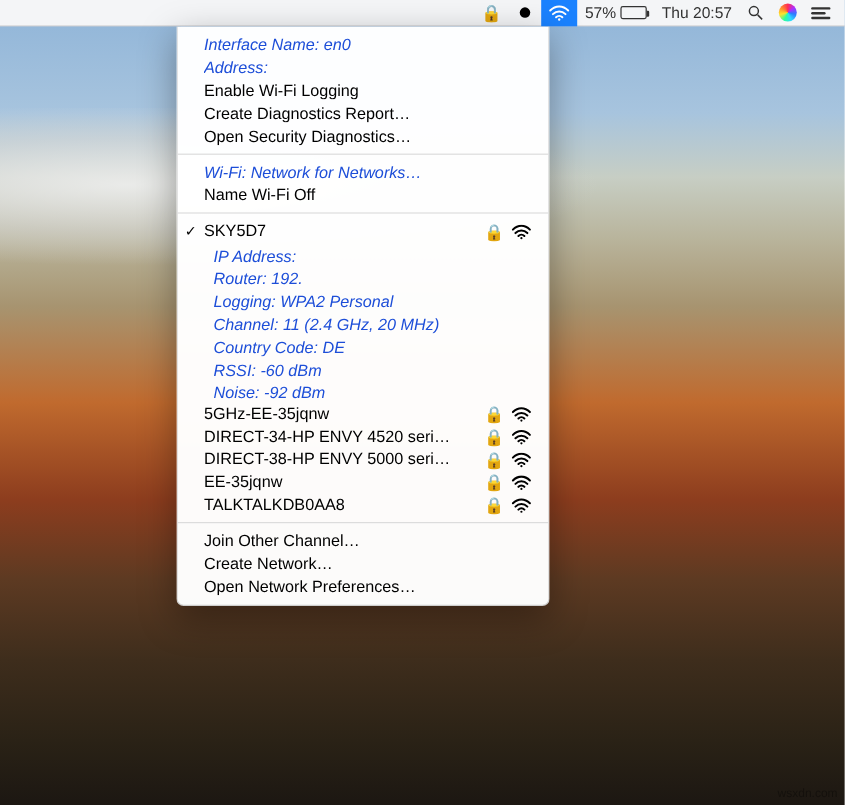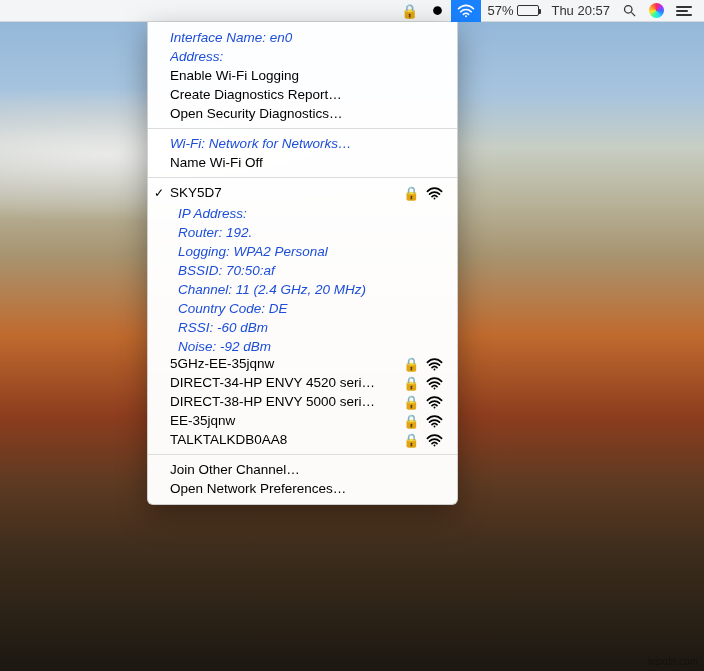--- a/index.html
+++ b/index.html
@@ -154,23 +154,20 @@
     <div class="row disabled indent">
         <span class="grow">IP Address:</span>
       </div>
     <div class="row disabled indent">
         <span class="grow">Router: 192.</span>
       </div>
     <div class="row disabled indent">
         <span class="grow">Logging: WPA2 Personal</span>
       </div>
     <div class="row disabled indent">
-        <span class="grow">BSSID: 70:50:af</span>
-      </div>
-    <div class="row disabled indent">
         <span class="grow">Channel: 11 (2.4 GHz, 20 MHz)</span>
       </div>
     <div class="row disabled indent">
         <span class="grow">Country Code: DE</span>
       </div>
     <div class="row disabled indent">
         <span class="grow">RSSI: -60 dBm</span>
       </div>
     <div class="row disabled indent">
         <span class="grow">Noise: -92 dBm</span>
@@ -226,20 +223,23 @@
               <path d="M8.5 13.5 C10.5 11.5 13.5 11.5 15.5 13.5"></path>
               <circle cx="12" cy="16" r="1.3" fill="#000" stroke="none"></circle>
             </svg></span>
         </div>
       </div>
 
     <div class="sep"></div>
 
     <div class="row">
         <span class="grow">Join Other Channel…</span>
+      </div>
+    <div class="row">
+        <span class="grow">Create Network…</span>
       </div>
     <div class="row">
         <span class="grow">Open Network Preferences…</span>
       </div>
   </div>
 
   <div class="watermark">wsxdn.com</div>
 </div>
 
 </body></html>

